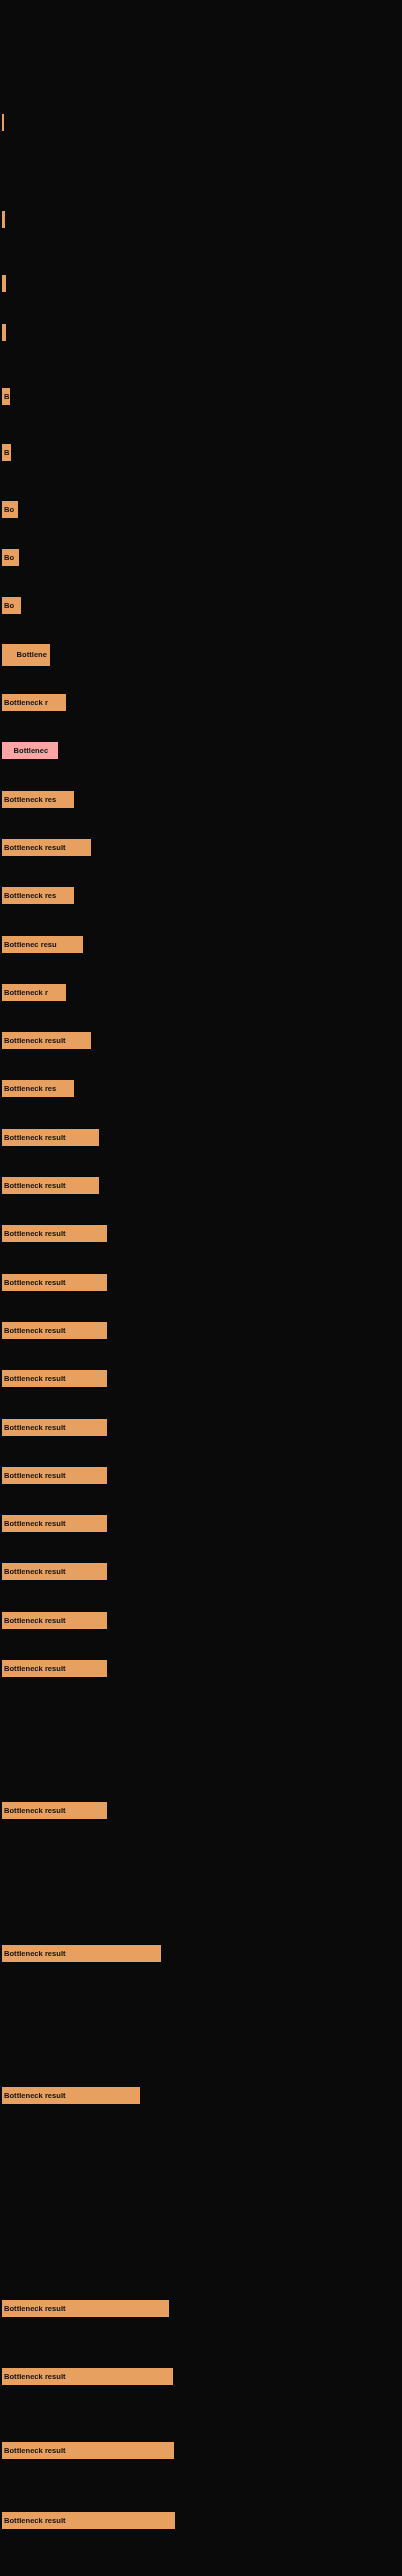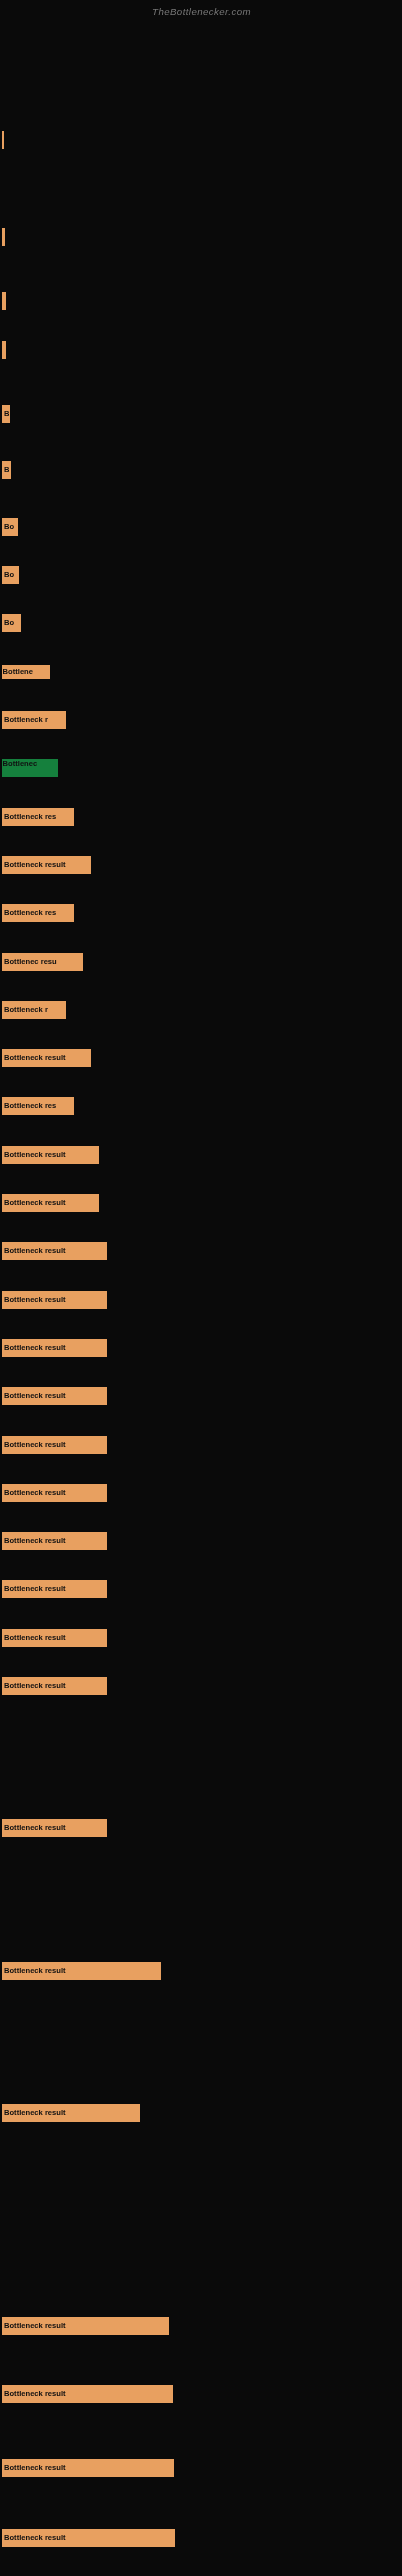--- a/index.html
+++ b/index.html
@@ -13,21 +13,20 @@
       min-height: 2576px;
       font-family: Arial, sans-serif;
       position: relative;
     }
   </style>
 </head>
 <body>
 
 <div style="width:403px; height:2576px; background:#0a0a0a; position:relative; overflow:hidden;">
 
-  <div style="text-align:center; padding-top:6.4px; color:#777; font-size:9.7px; font-style:italic; letter-spacing:0.4px;">TheBottlenecker.com</div>
 
   <div style="width:403px; height:48px; background:#0a0a0a;"></div>
 
   <div id="bars-container" style="position:relative; width:403px; height:2576px;">
   <div style="position: absolute; top: 64px; left: 1.6px; height: 21px; display: flex; align-items: center;">
         <div style="width: 1.6px; height: 17.7px; background-color: rgb(232, 160, 96); display: flex; align-items: center; padding-left: 2.4px; min-width: 1.6px;">
           <span style="color: rgb(17, 17, 17); font-size: 7.6px; font-weight: bold; white-space: nowrap; overflow: hidden; font-family: Arial, sans-serif;"></span>
         </div>
       </div>
       <div style="position: absolute; top: 161px; left: 1.6px; height: 21px; display: flex; align-items: center;">
@@ -64,31 +63,31 @@
         <div style="width: 17.7px; height: 17.7px; background-color: rgb(232, 160, 96); display: flex; align-items: center; padding-left: 2.4px; min-width: 17.7px;">
           <span style="color: rgb(17, 17, 17); font-size: 7.6px; font-weight: bold; white-space: nowrap; overflow: hidden; font-family: Arial, sans-serif;">Bo</span>
         </div>
       </div>
       <div style="position: absolute; top: 547px; left: 1.6px; height: 21px; display: flex; align-items: center;">
         <div style="width: 19.3px; height: 17.7px; background-color: rgb(232, 160, 96); display: flex; align-items: center; padding-left: 2.4px; min-width: 19.3px;">
           <span style="color: rgb(17, 17, 17); font-size: 7.6px; font-weight: bold; white-space: nowrap; overflow: hidden; font-family: Arial, sans-serif;">Bo</span>
         </div>
       </div>
       <div style="position: absolute; top: 596px; left: 1.6px; height: 21px; display: flex; align-items: center;">
-        <div style="width: 48px; height: 14px; background-color: rgb(232, 160, 96); display: flex; align-items: center; padding-left: 1px; min-width: 48px;">
+        <div style="width: 48px; height: 22px; background-color: rgb(232, 160, 96); display: flex; align-items: center; padding-left: 15px; min-width: 48px;">
           <span style="color: rgb(17, 17, 17); font-size: 7.6px; font-weight: bold; white-space: nowrap; overflow: hidden; font-family: Arial, sans-serif;">Bottlene</span>
         </div>
       </div>
       <div style="position: absolute; top: 644px; left: 1.6px; height: 21px; display: flex; align-items: center;">
         <div style="width: 64px; height: 17.7px; background-color: rgb(232, 160, 96); display: flex; align-items: center; padding-left: 2.4px; min-width: 64px;">
           <span style="color: rgb(17, 17, 17); font-size: 7.6px; font-weight: bold; white-space: nowrap; overflow: hidden; font-family: Arial, sans-serif;">Bottleneck r</span>
         </div>
       </div>
       <div style="position: absolute; top: 692px; left: 1.6px; height: 21px; display: flex; align-items: center;">
-        <div style="width: 56px; height: 17.7px; background-color: #15803d; display: flex; align-items: flex-start; padding-left: 1px; min-width: 56px;">
+        <div style="width: 56px; height: 17.7px; background-color: #fca5a5; display: flex; align-items: center; padding-left: 12px; min-width: 56px;">
           <span style="color: rgb(17, 17, 17); font-size: 7.6px; font-weight: bold; white-space: nowrap; overflow: hidden; font-family: Arial, sans-serif;">Bottlenec</span>
         </div>
       </div>
       <div style="position: absolute; top: 741px; left: 1.6px; height: 21px; display: flex; align-items: center;">
         <div style="width: 72px; height: 17.7px; background-color: rgb(232, 160, 96); display: flex; align-items: center; padding-left: 2.4px; min-width: 72px;">
           <span style="color: rgb(17, 17, 17); font-size: 7.6px; font-weight: bold; white-space: nowrap; overflow: hidden; font-family: Arial, sans-serif;">Bottleneck res</span>
         </div>
       </div>
       <div style="position: absolute; top: 789px; left: 1.6px; height: 21px; display: flex; align-items: center;">
         <div style="width: 89px; height: 17.7px; background-color: rgb(232, 160, 96); display: flex; align-items: center; padding-left: 2.4px; min-width: 89px;">

